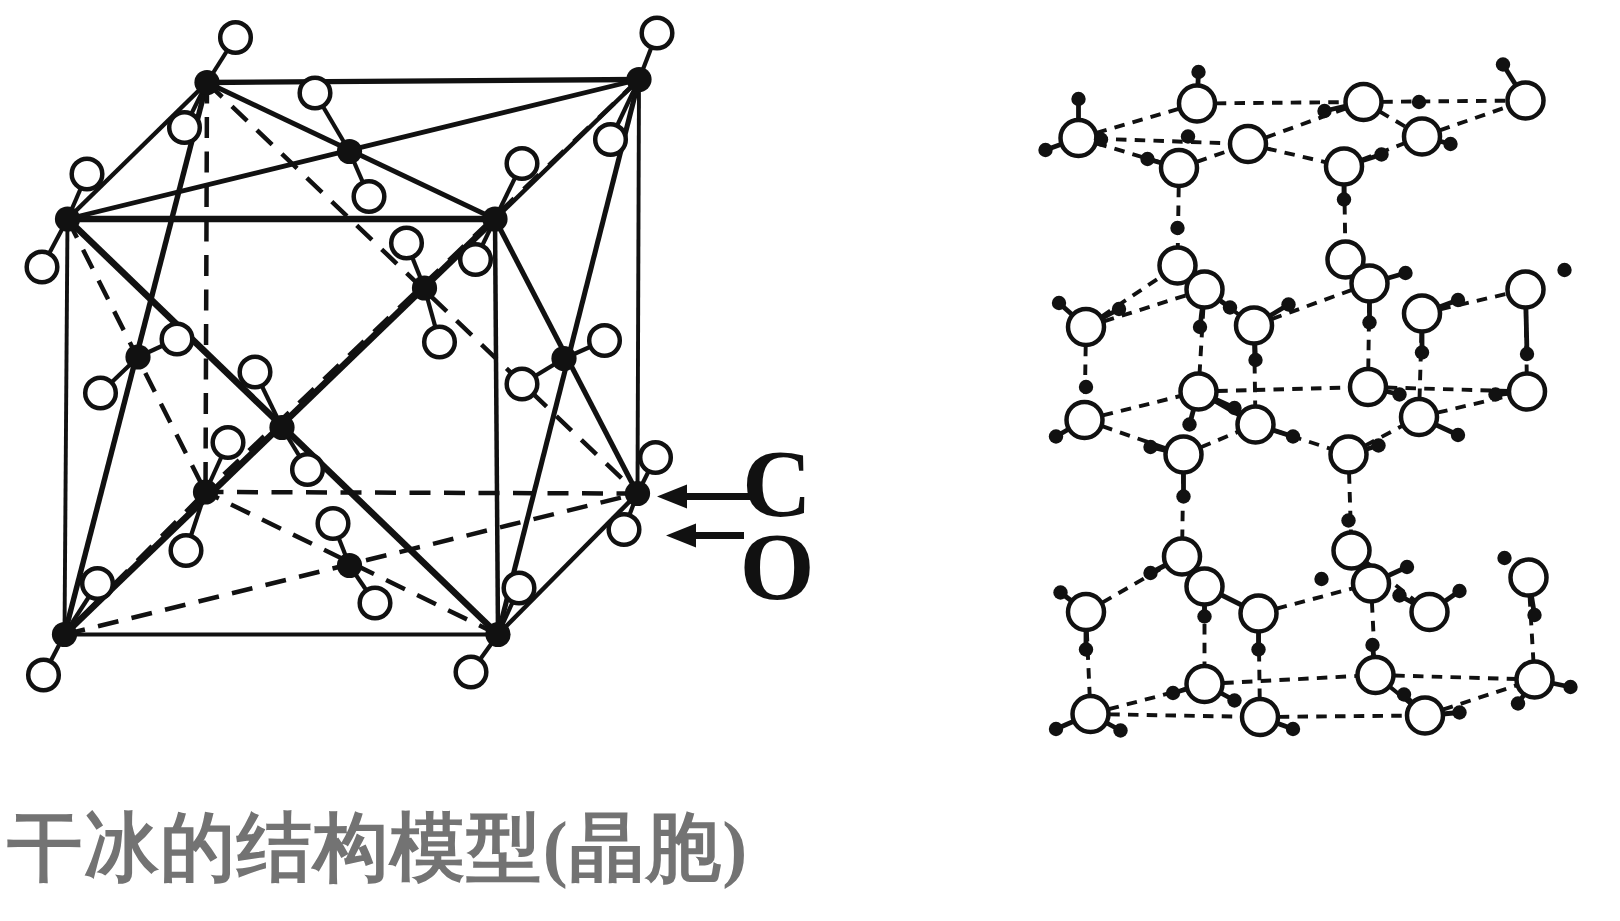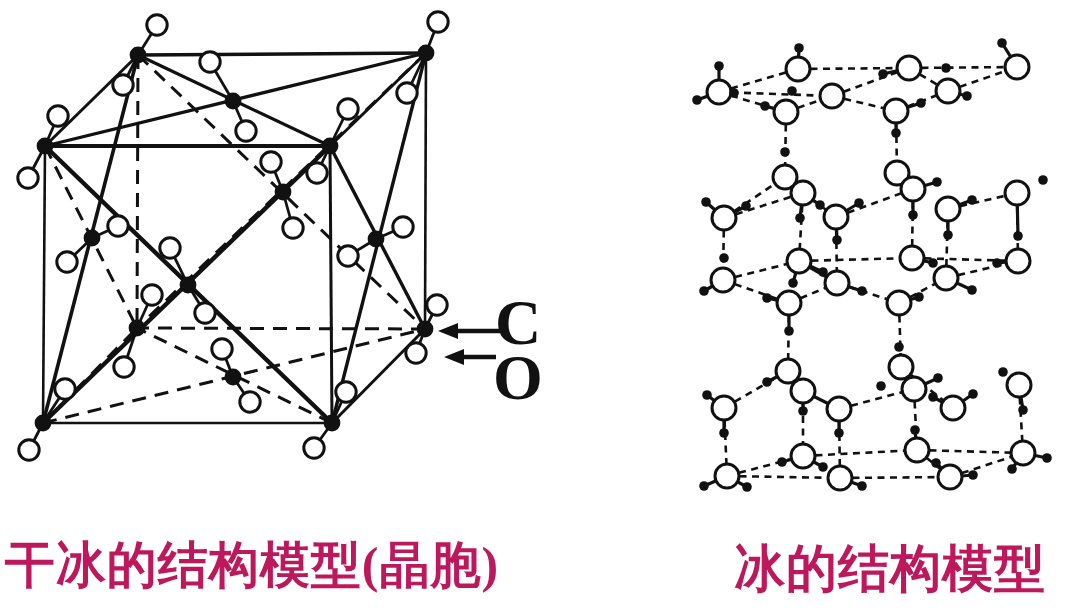--- a/index.html
+++ b/index.html
@@ -6,21 +6,21 @@
   .stage{
     position:relative;
     width:1080px;height:614px;
     background:#ffffff;
     overflow:hidden;
     font-family:"Liberation Serif", serif;
   }
   svg{position:absolute;left:0;top:0;}
   .caption{
     position:absolute;
-    color:#be185d;
+    color:#737373;
     font-family:"Liberation Serif", serif;
     font-weight:600;
     white-space:nowrap;
     transform:translateX(-50%);
     letter-spacing:1px;
   }
   .caption-left{left:252px;top:532px;font-size:50px;}
   .caption-right{left:890px;top:535px;font-size:51px;}
 </style>
 </head>
@@ -360,14 +360,13 @@
         <circle cx="782" cy="462" r="4.8" fill="#111111"></circle>
         <circle cx="823" cy="467" r="4.8" fill="#111111"></circle>
         <circle cx="862" cy="486" r="4.8" fill="#111111"></circle>
         <circle cx="936" cy="463" r="4.8" fill="#111111"></circle>
         <circle cx="973" cy="475" r="4.8" fill="#111111"></circle>
         <circle cx="1012" cy="469" r="4.8" fill="#111111"></circle>
         <circle cx="1047" cy="458" r="4.8" fill="#111111"></circle>
       </g>
     </svg>
   <div class="caption caption-left">干冰的结构模型(晶胞)</div>
-  <div class="caption caption-right">冰的结构模型</div>
 </div>
 
 </body></html>

